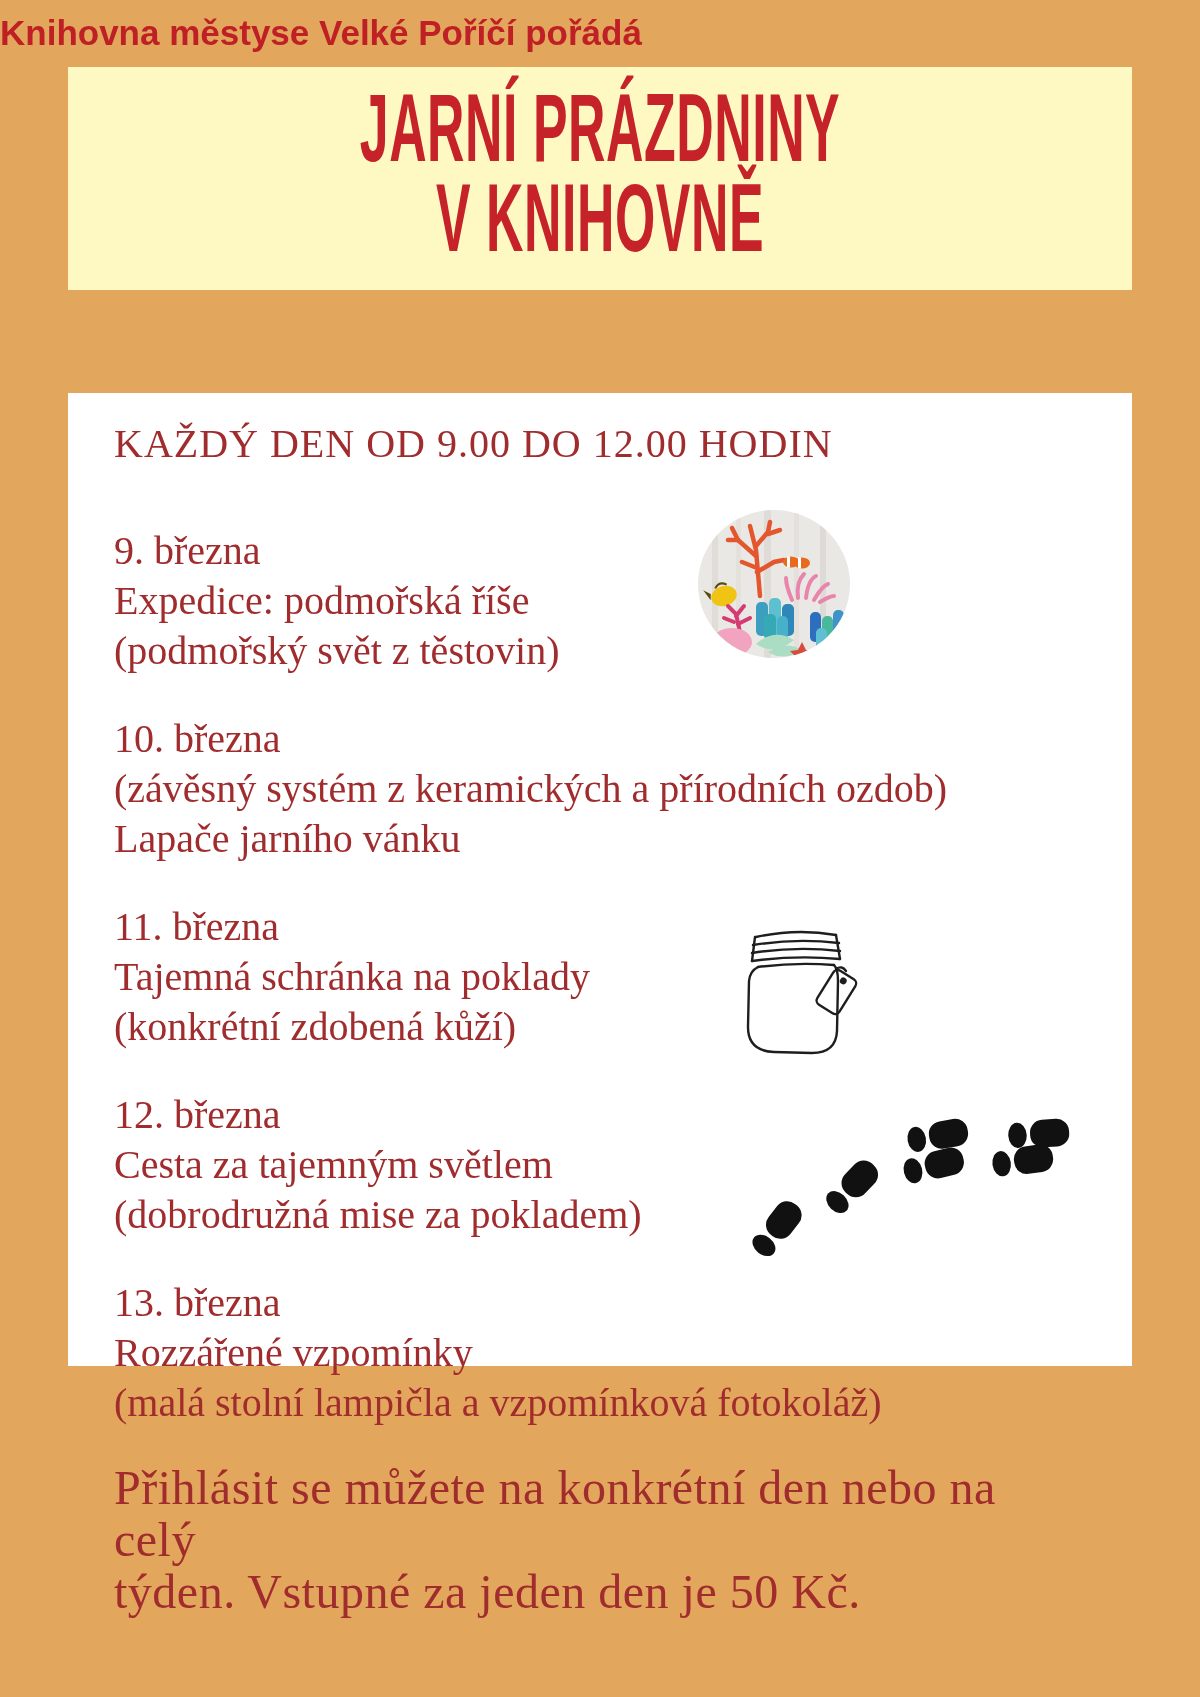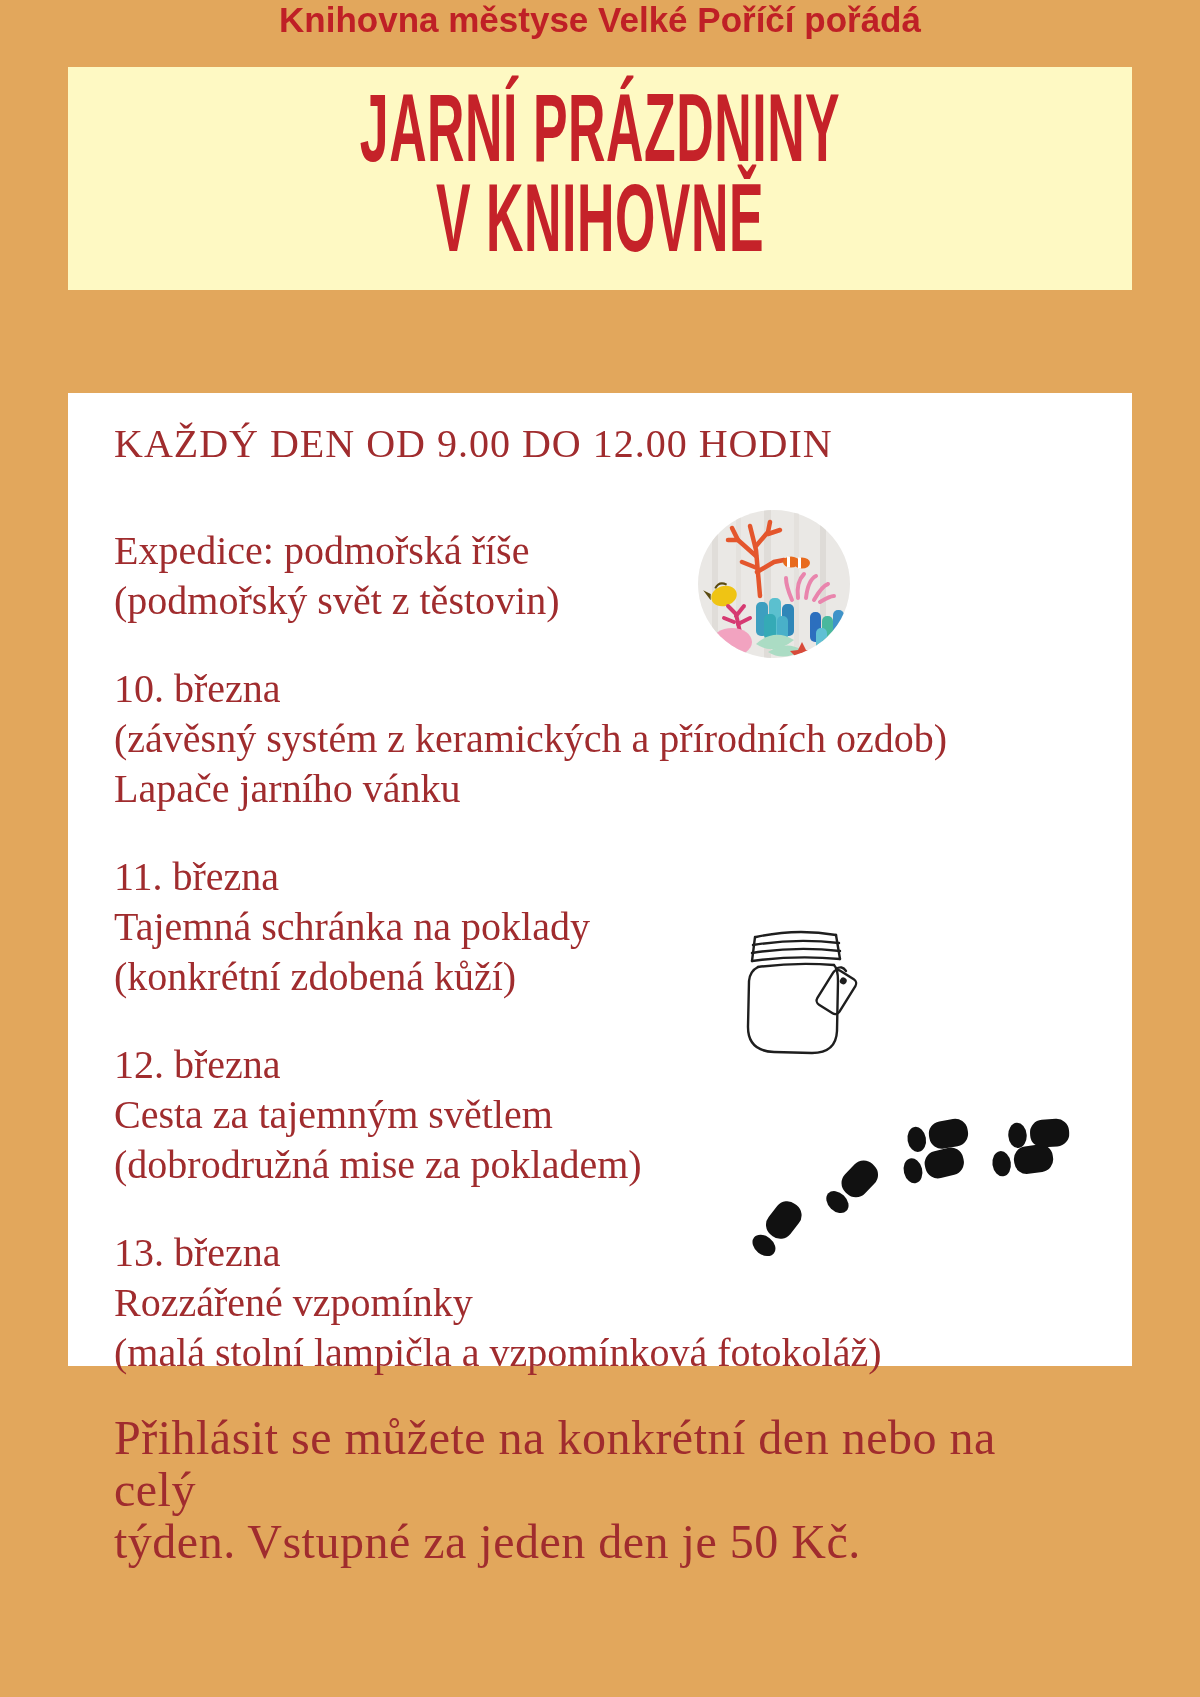--- a/index.html
+++ b/index.html
@@ -3,22 +3,21 @@
 <meta charset="utf-8">
 <style>
   html,body{margin:0;padding:0;}
   body{
     width:1200px;height:1697px;
     background:#e2a75c;
     font-family:"Liberation Serif", serif;
     position:relative;overflow:hidden;
   }
   .banner{
-    height:67px;box-sizing:border-box;padding-top:0;
-    text-align:center;
+    height:67px;box-sizing:border-box;padding-top:13px;
     font-family:"Liberation Sans", sans-serif;
     font-weight:bold;font-size:35px;color:#bf2026;
   }
   .title-box{
     margin:0 68px;height:223px;box-sizing:border-box;
     background:#fef9c3;padding-top:16px;
   }
   .title-line{
     text-align:center;white-space:nowrap;
     font-family:"Liberation Sans", sans-serif;
@@ -54,20 +53,21 @@
 <section class="title-box">
   <div class="title-line">JARNÍ PRÁZDNINY</div>
   <div class="title-line">V KNIHOVNĚ</div>
 </section>
 
 <main class="content">
 
   <h2 class="hours">KAŽDÝ DEN OD 9.00 DO 12.00 HODIN</h2>
 
   <section class="event">
+    <div>9. března</div>
     <div>Expedice: podmořská říše</div>
     <div>(podmořský svět z těstovin)</div>
   </section>
 
   <section class="event">
     <div>10. března</div>
     <div>(závěsný systém z keramických a přírodních ozdob)</div>
     <div>Lapače jarního vánku</div>
   </section>
 

